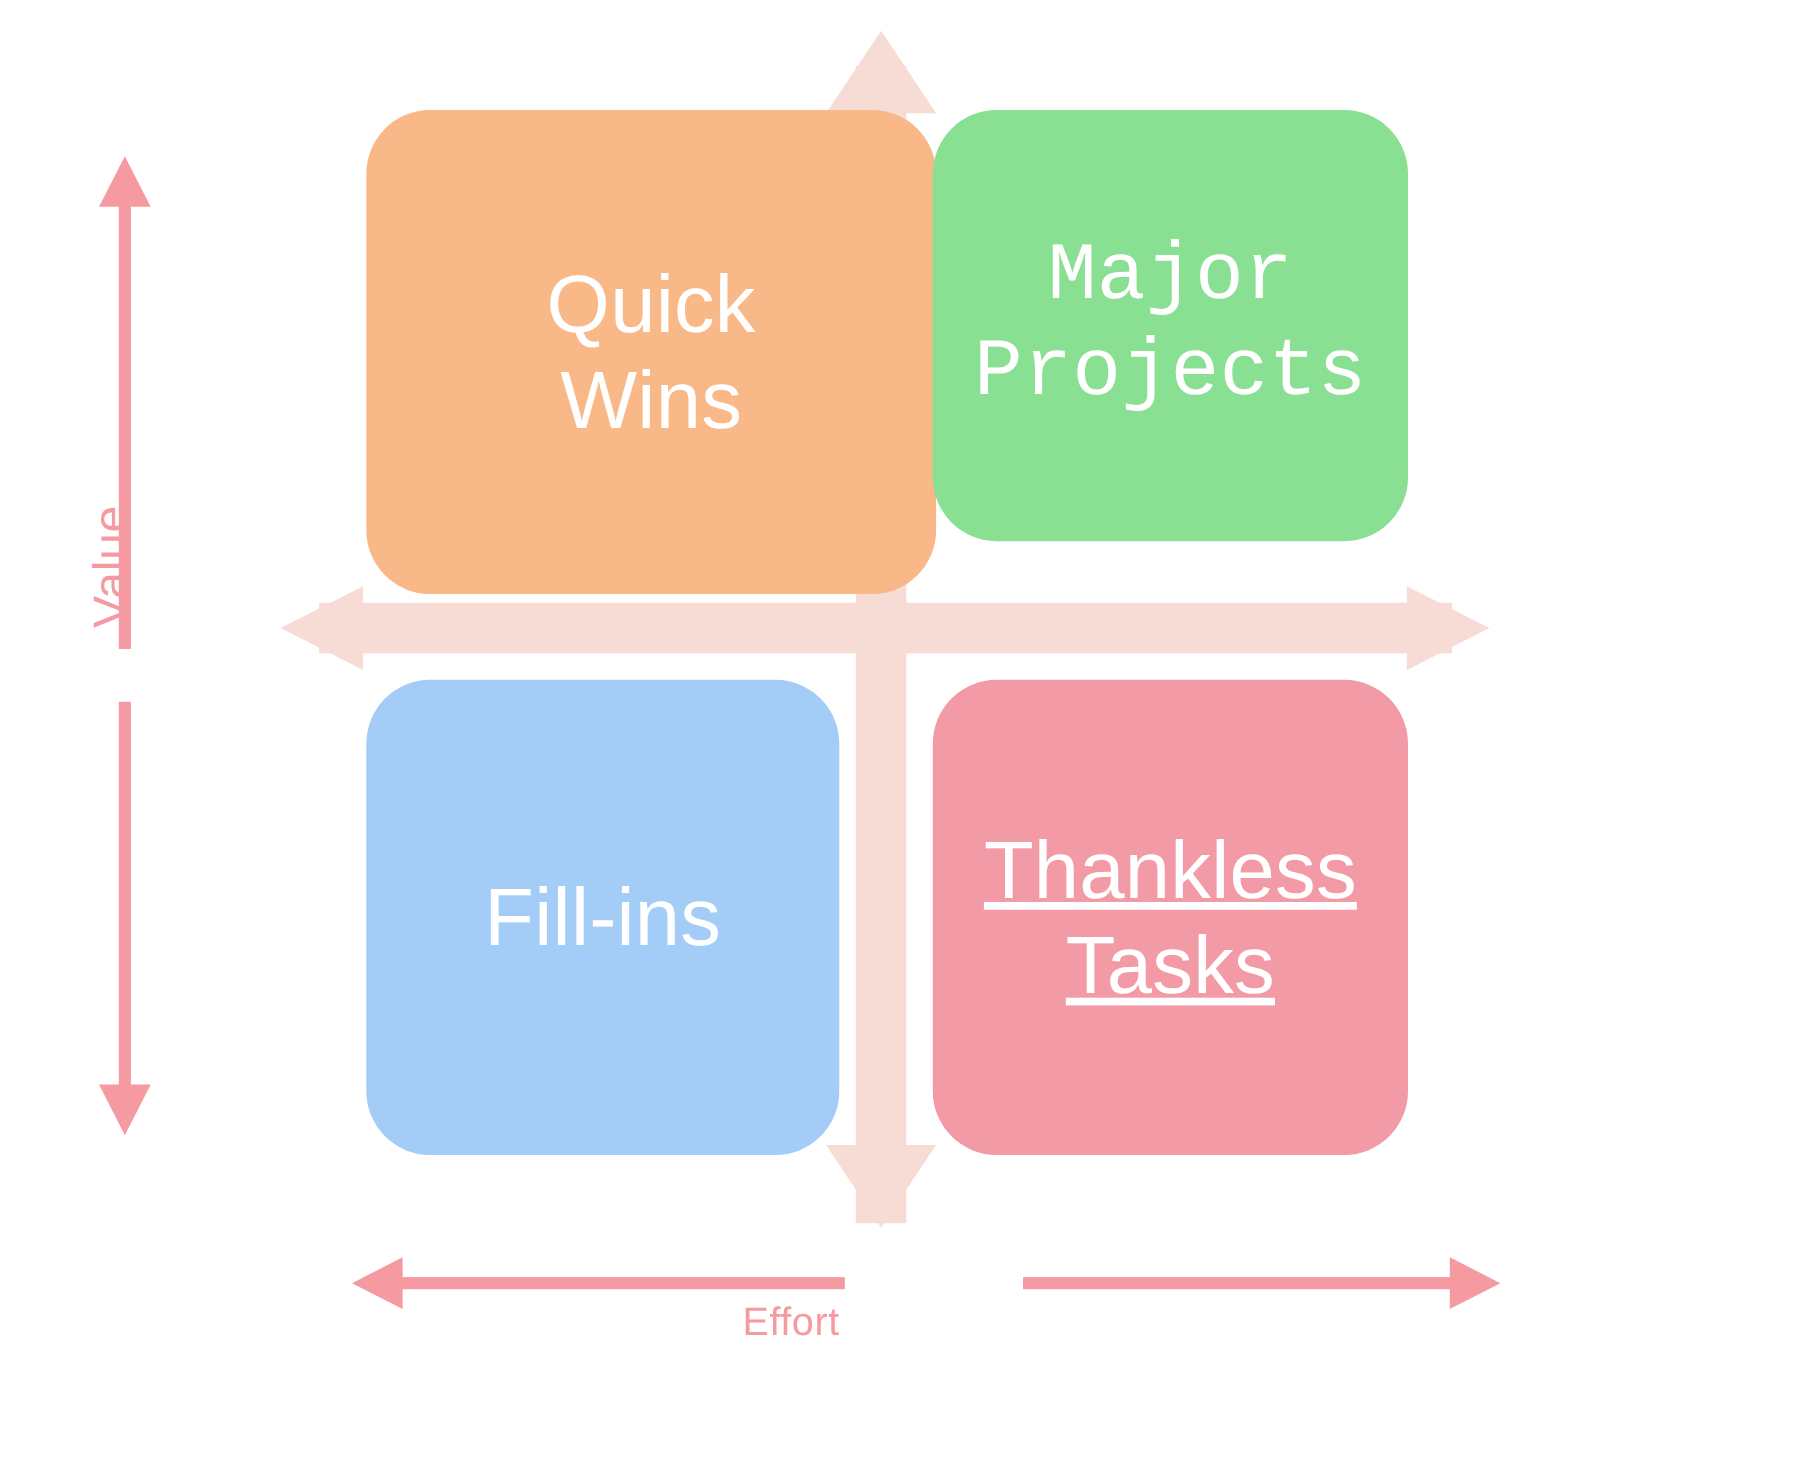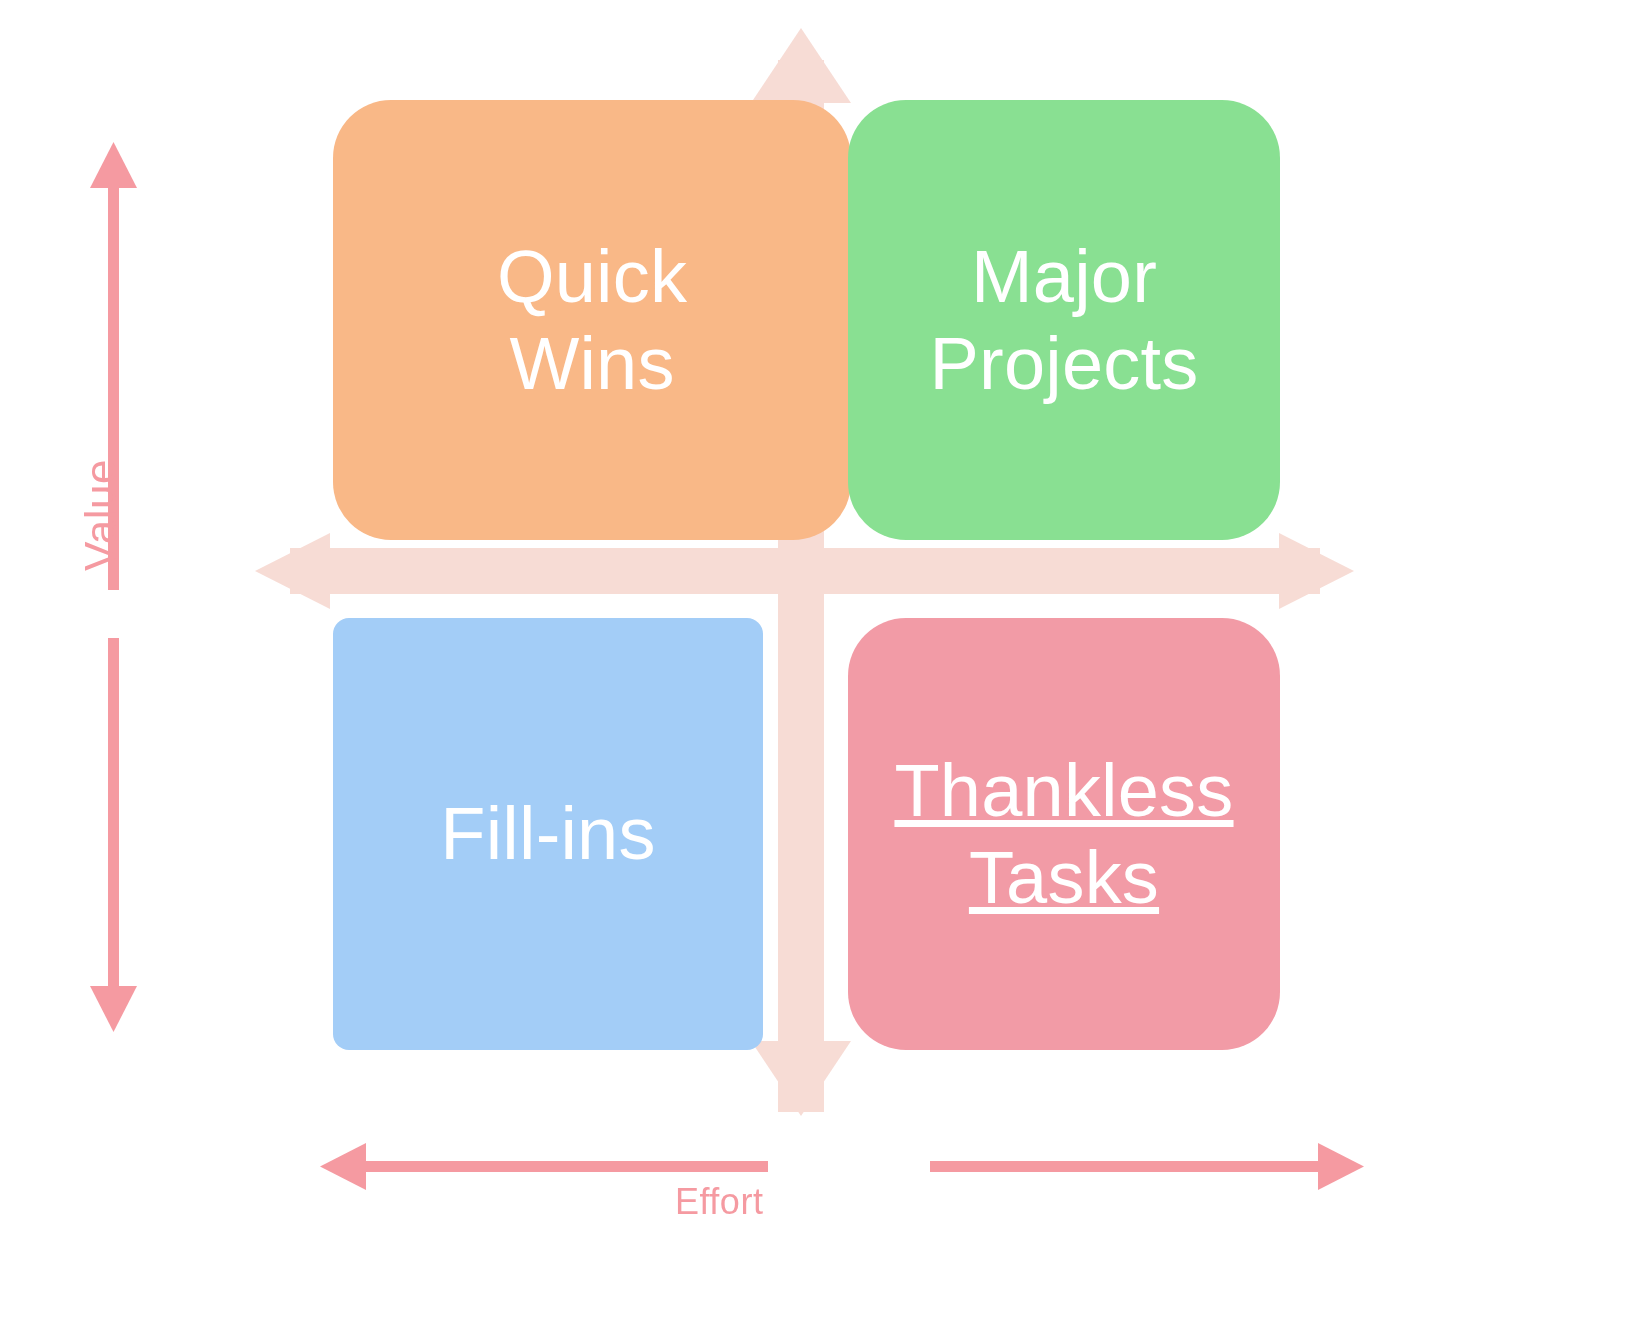--- a/index.html
+++ b/index.html
@@ -43,24 +43,24 @@
     line-height: 1.18;
     letter-spacing: 0.2px;
     box-sizing: border-box;
     padding: 10px 18px;
     white-space: pre-line;
   }
   #quad-quick-wins {
     left: 333px;  top: 100px;  width: 518px;  height: 440px;
   }
   #quad-major-projects {
-    left: 848px;  top: 100px;  width: 432px;  height: 440px;
+    left: 848px;  top: 100px;  width: 432px;  height: 392px; font-family: Liberation Mono, monospace;
   }
   #quad-fill-ins {
-    left: 333px;  top: 618px;  width: 430px;  height: 432px; border-radius: 16px;
+    left: 333px;  top: 618px;  width: 430px;  height: 432px;
   }
   #quad-thankless-tasks {
     left: 848px;  top: 618px;  width: 432px;  height: 432px;
   }
 
   
   #value-label {
     position: absolute;
     left: -9px;
     top: 490px;

